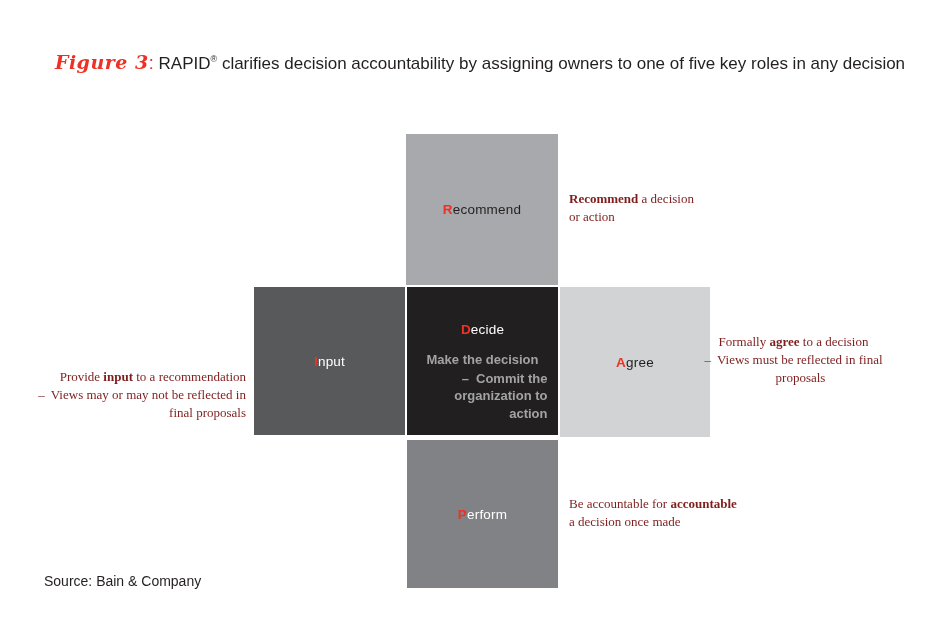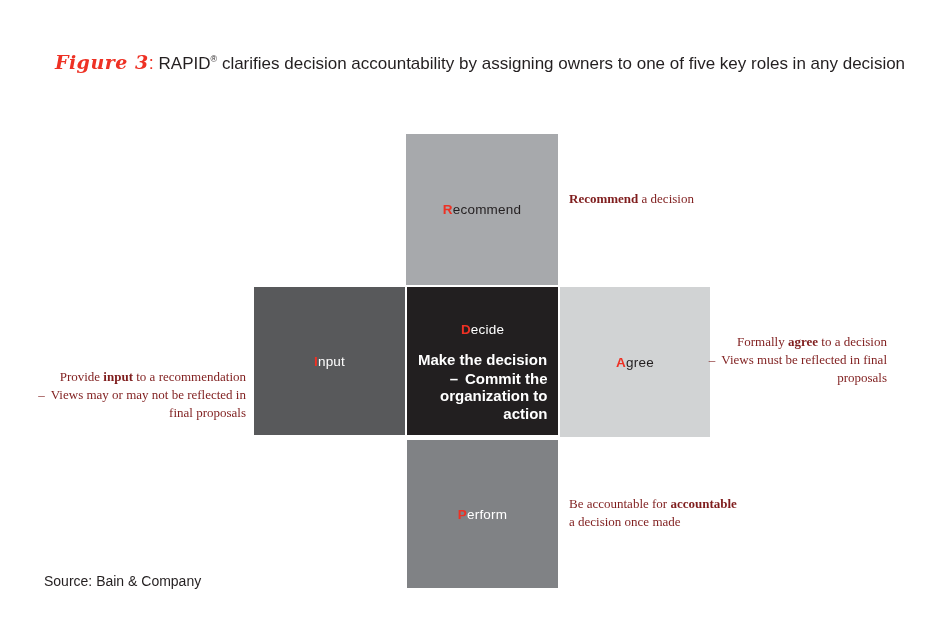--- a/index.html
+++ b/index.html
@@ -100,22 +100,22 @@
     width: 151px;
     height: 148px;
     background: #221f20;
     justify-content: flex-start;
     padding-top: 35px;
     text-decoration: underline;
   }
   #box-decide .role { color: #ffffff; }
   #box-decide .decide-body {
     margin-top: 14px;
-    color: #ffffff;
-    font-size: 15px;
+    color: #a3a3a3;
+    font-size: 13px;
     line-height: 17.5px;
     width: 130px;
     text-align: center;
   }
   #box-decide .decide-line1 { font-weight: bold; display: block; }
   #box-decide .decide-bullet {
     display: block;
     margin-top: 1px;
     font-weight: bold;
     text-align: right;
@@ -169,21 +169,21 @@
   #callout-recommend {
     left: 569px;
     top: 190px;
     width: 200px;
     text-align: left;
   }
   #callout-agree {
     left: 700px;
     top: 333px;
     width: 187px;
-    text-align: right;
+    text-align: center;
   }
   #callout-perform {
     left: 569px;
     top: 495px;
     width: 230px;
     text-align: left;
   }
 
   
   #source-note {
@@ -229,20 +229,21 @@
     <div class="role"><span class="initial">P</span><span>erform</span></div>
   </div>
 
   <div class="callout" id="callout-input">
     <span><span>Provide </span><b>input</b><span> to a recommendation</span></span>
     <span class="bullet-line"><span class="dash">–</span><span>Views may or may not be reflected in final proposals</span></span>
   </div>
 
   <div class="callout" id="callout-recommend">
     <span><b>Recommend</b><span> a decision</span></span>
+    <span style="display:block">or action</span>
   </div>
 
   <div class="callout" id="callout-agree">
     <span><span>Formally </span><b>agree</b><span> to a decision</span></span>
     <span class="bullet-line"><span class="dash">–</span><span>Views must be reflected in final proposals</span></span>
   </div>
 
   <div class="callout" id="callout-perform">
     <span><span>Be accountable for </span><b>accountable</b></span>
     <span style="display:block">a decision once made</span>

